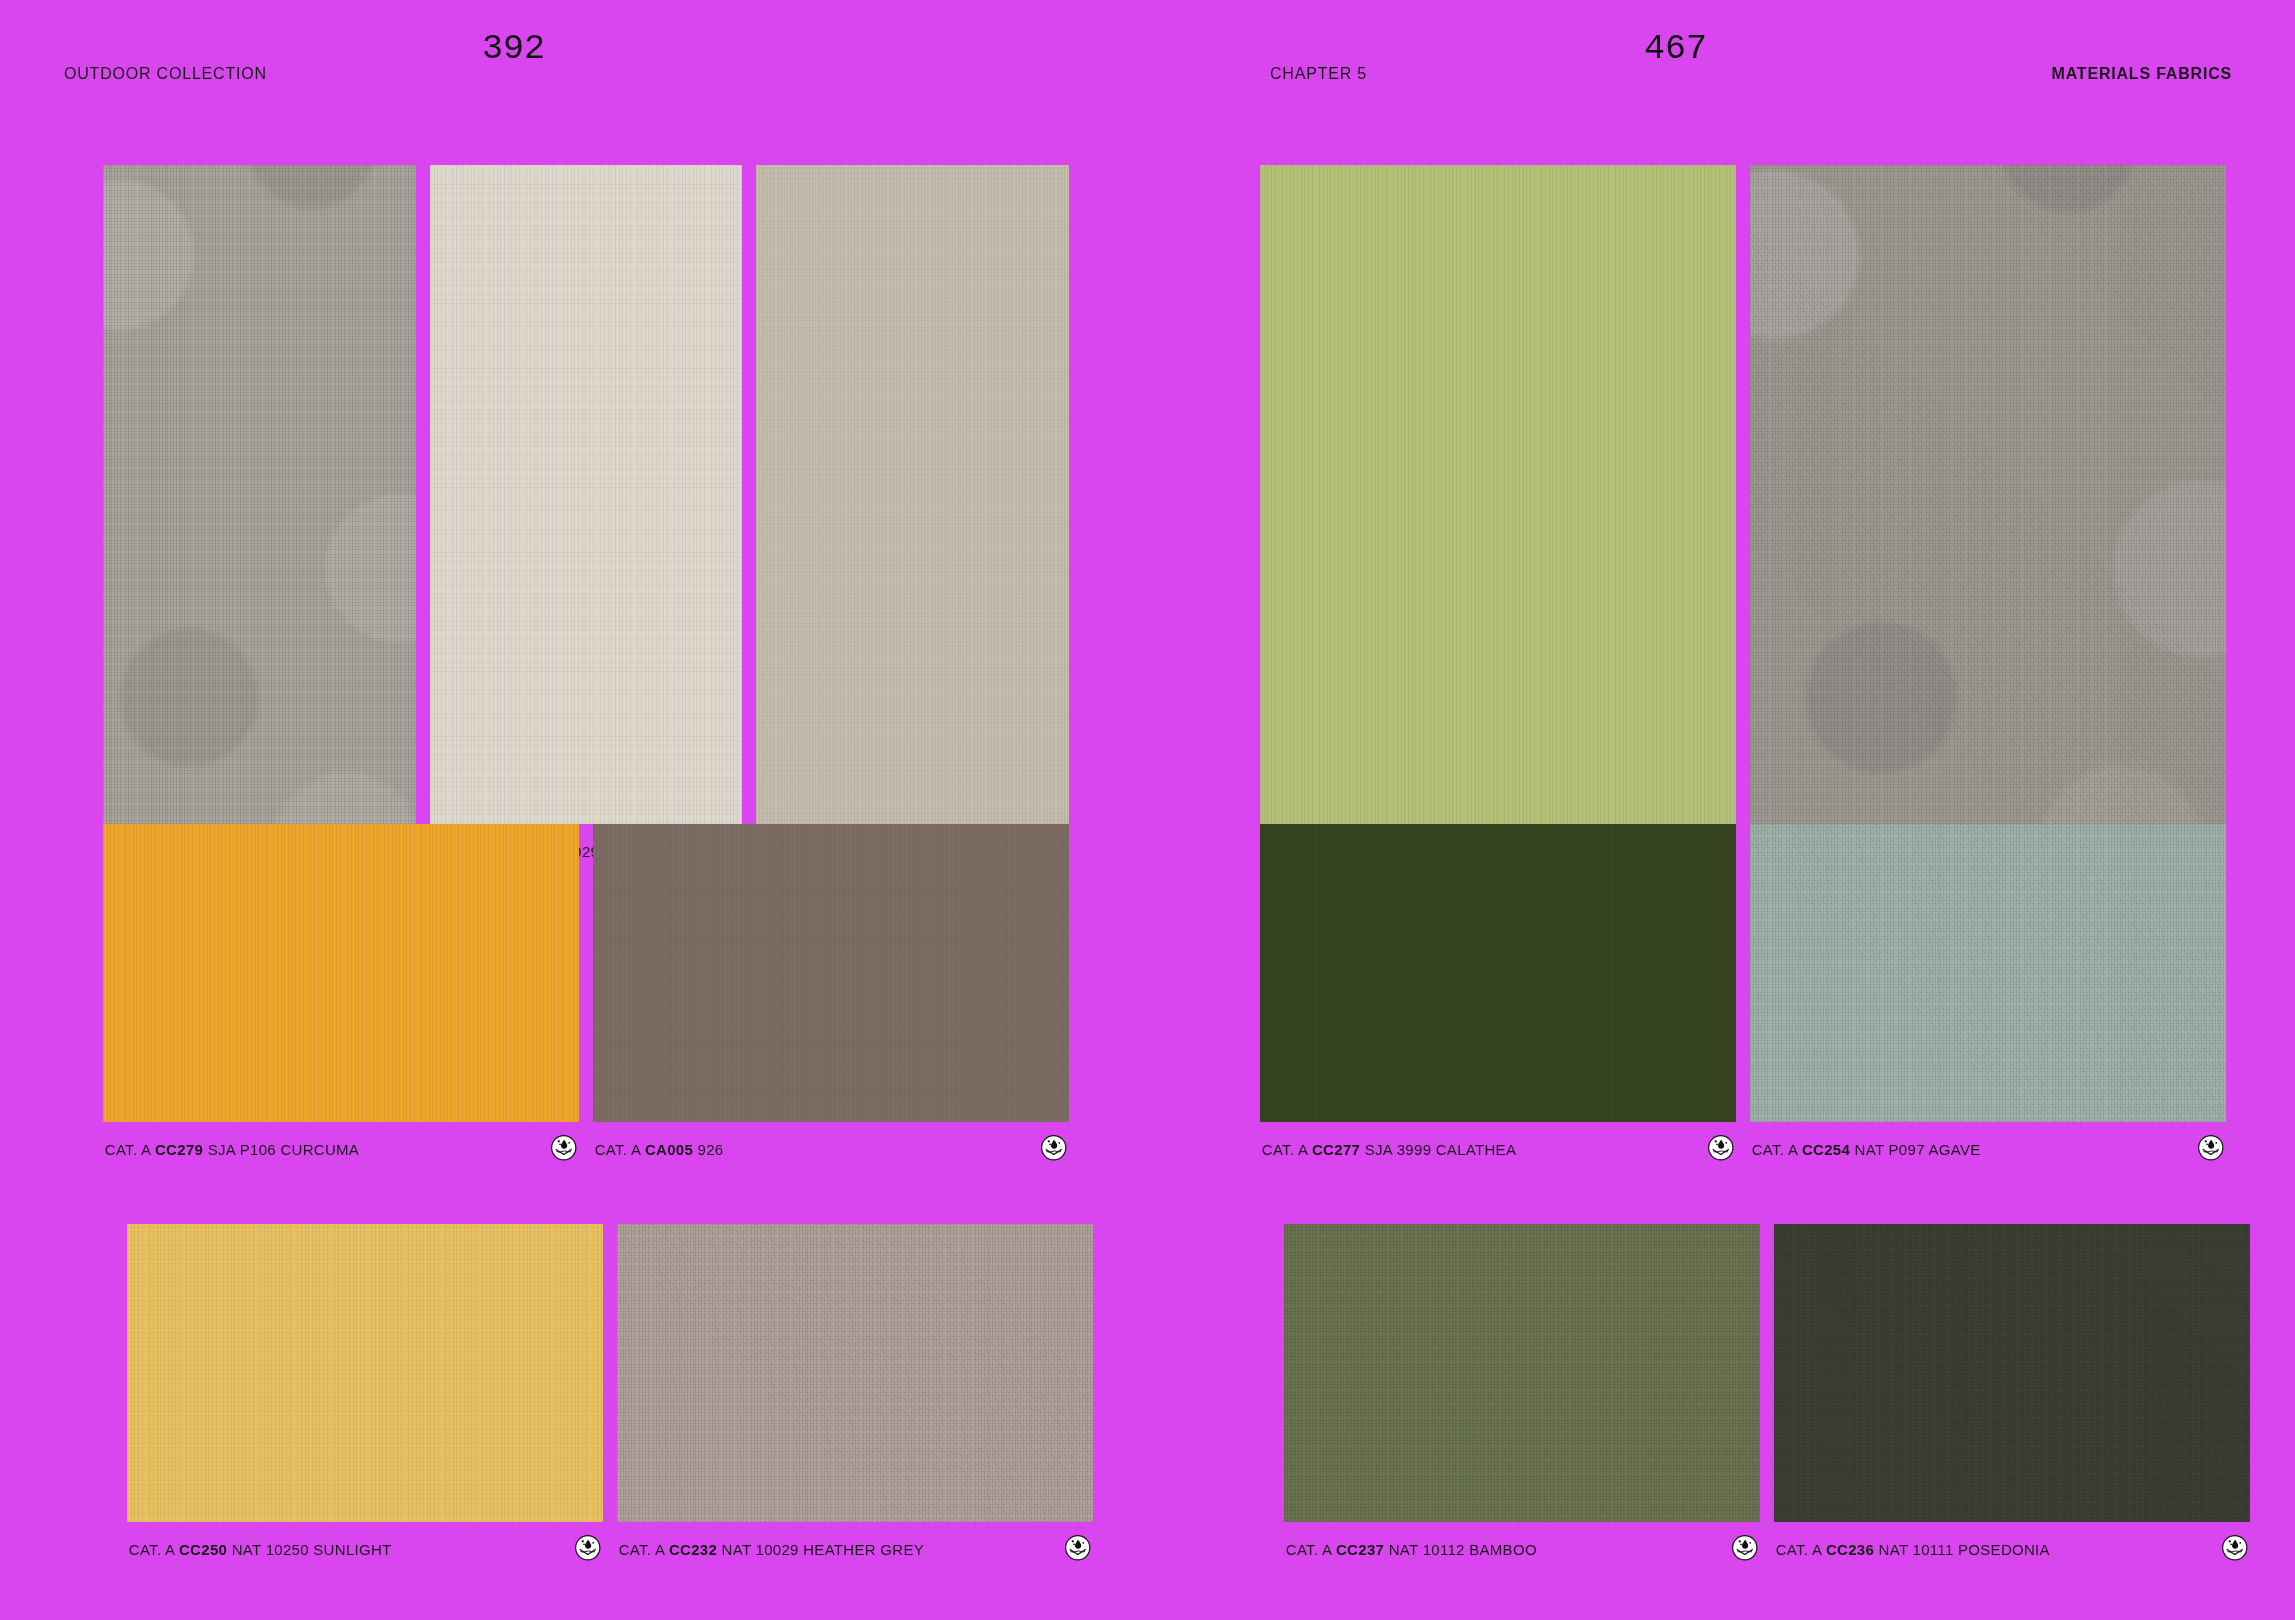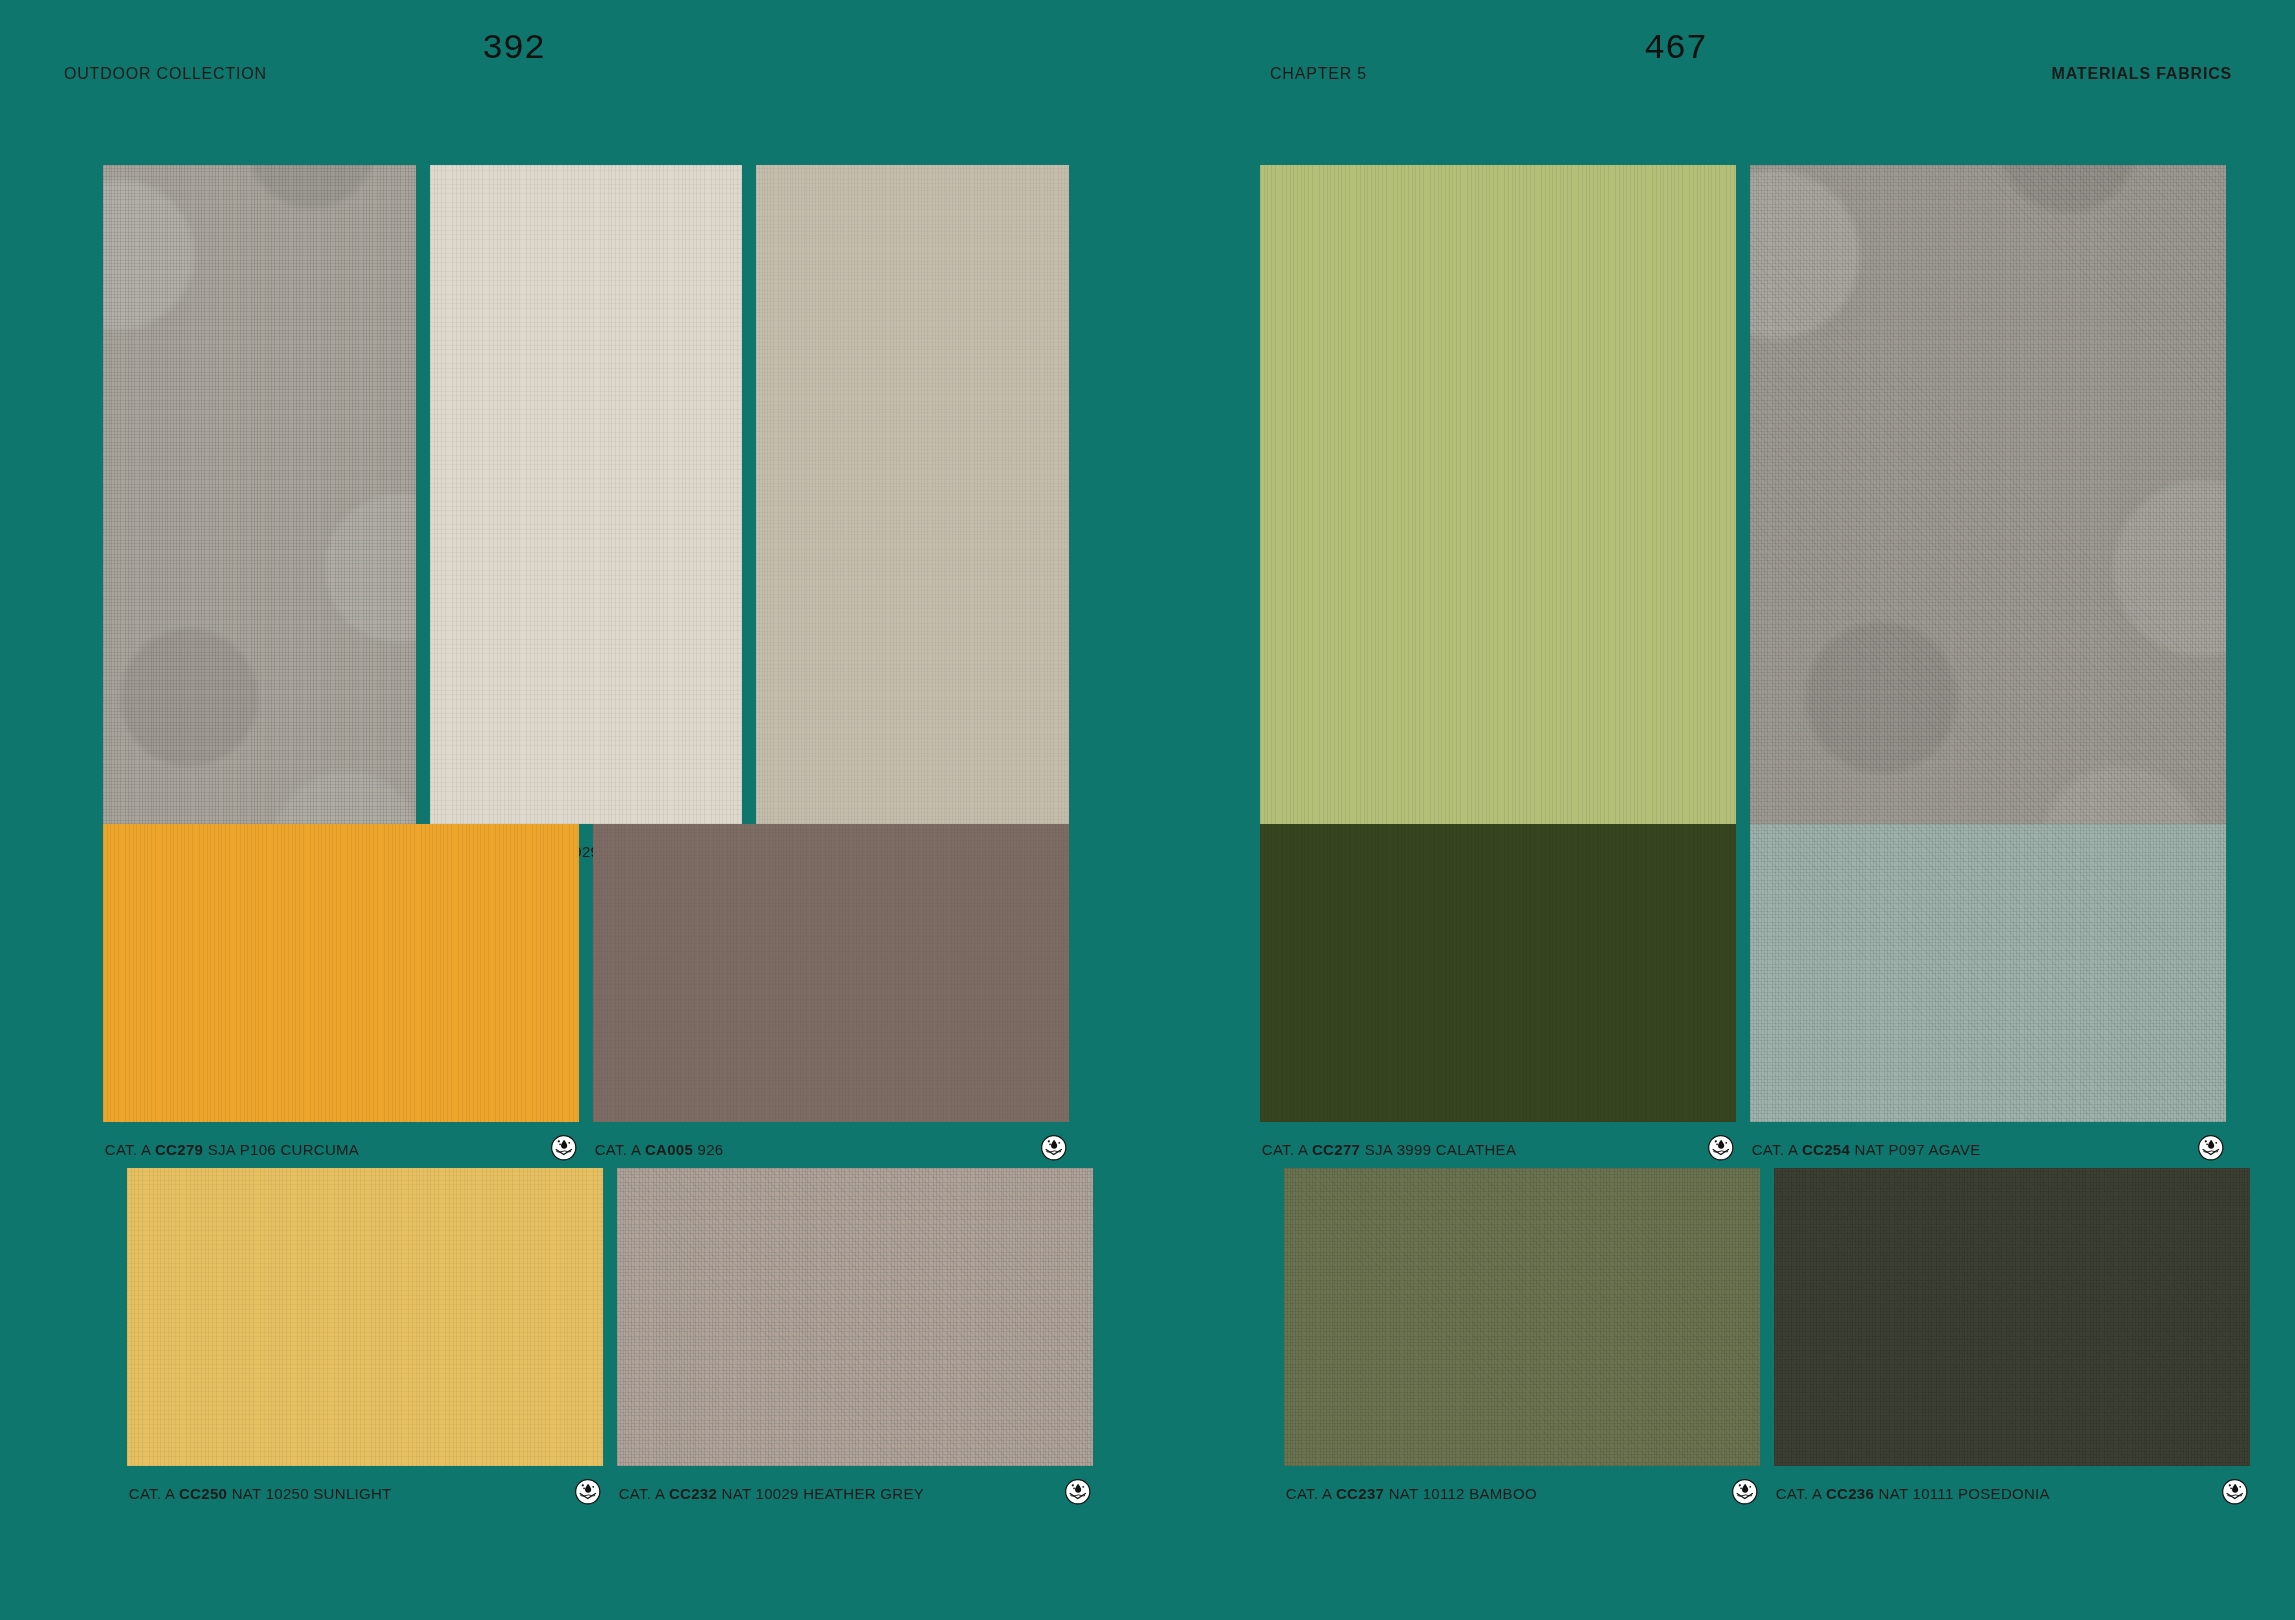--- a/index.html
+++ b/index.html
@@ -4,21 +4,21 @@
 <style>
   * { box-sizing: border-box; }
   html, body {
     margin: 0; padding: 0;
     background: #ffffff;
     font-family: "Liberation Sans", sans-serif;
   }
   .spread {
     position: relative;
     width: 2296px; height: 1621px;
-    background: #0f766e;
+    background: #d946ef;
     overflow: hidden;
   }
 
   
   .runhead {
     position: absolute;
     top: 62px;
     height: 24px;
     display: flex;
     align-items: center;
@@ -47,21 +47,21 @@
   .folio.left  { left: 482px; }
   .folio.right { left: 1644px; }
 
   
   .page { position: absolute; top: 165px; }
   .page.left  { left: 103px;  width: 966px; }
   .page.right { left: 1260px; width: 966px; }
 
   .row { position: relative; width: 100%; }
   .row.r1 { height: 659px; }
-  .row.r2 { height: 344px; }
+  .row.r2 { height: 400px; }
   .row.r3 { height: 340px; margin-left: 24px; }
 
   .swatches { display: flex; gap: 13.8px; width: 100%; }
   .swatch {
     position: relative;
     overflow: hidden;
     flex: 1 1 0;
   }
   .row.r1 .swatch { height: 659px; }
   .row.r2 .swatch { height: 298px; }

